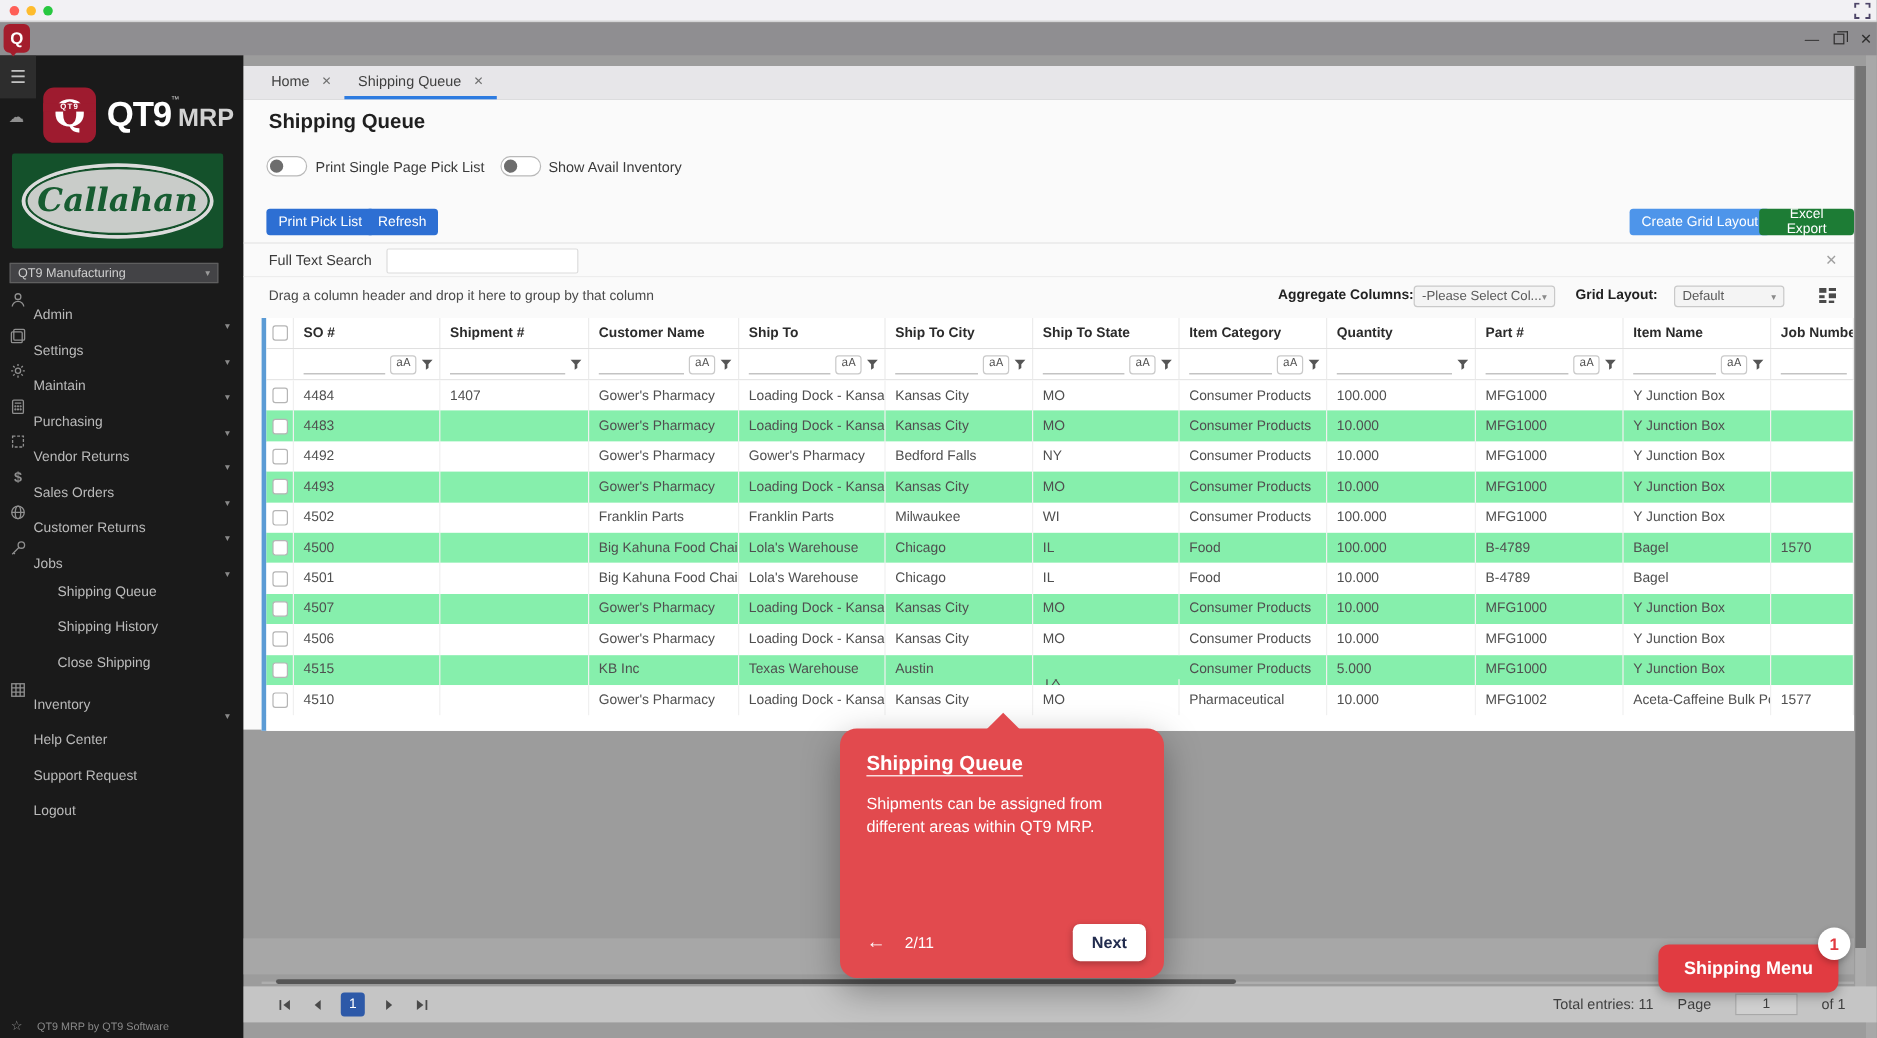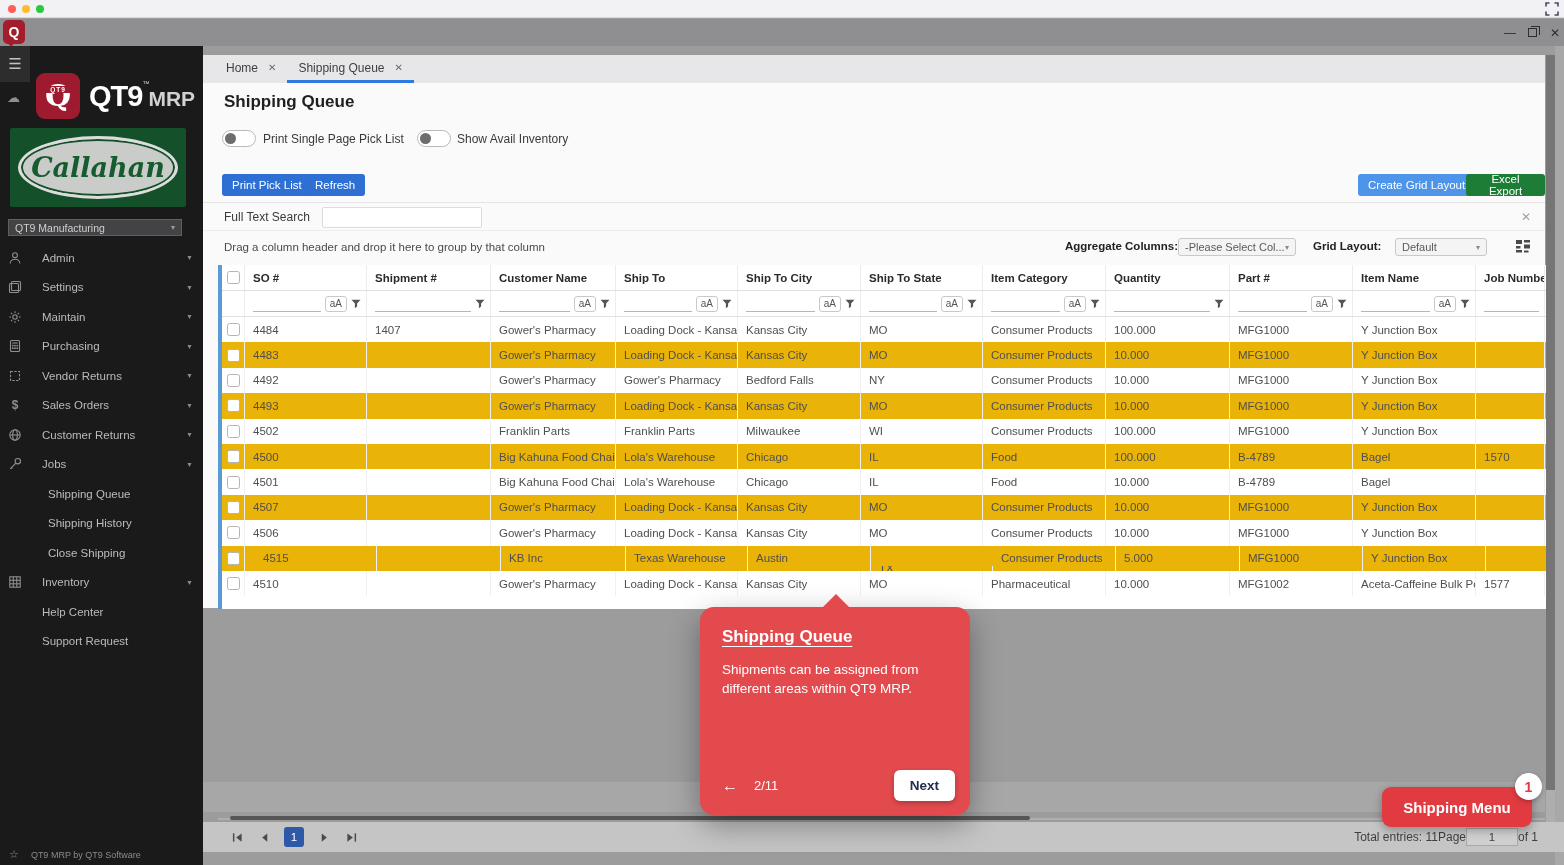--- a/index.html
+++ b/index.html
@@ -43,21 +43,21 @@
   .logo-suffix { color:#d2d2d2; font-size:21px; font-weight:600; letter-spacing:0; }
   .brand-box { position:absolute; left:10px; top:82px; width:176px; height:79px; background:#14512b; border-radius:2px;
     display:flex; align-items:center; justify-content:center; }
   .brand-oval { width:160px; height:63px; background:#c9ccc9; border:3px solid #dcdcdc; border-radius:50%;
     display:flex; align-items:center; justify-content:center; box-shadow:inset 0 0 0 2px #14512b; }
   .brand-text { font-family:"DejaVu Serif",serif; font-style:italic; font-weight:bold; font-size:27px; color:#175c31; }
   .company-select { position:absolute; left:8px; top:173px; width:174px; height:17px; background:#434346;
     border:1px solid #5f5f5f; color:#cfcfcf; font-size:10.5px; display:flex; align-items:center; padding:0 6px; }
   .company-select .chev { margin-left:auto; color:#9a9a9a; font-size:8px; }
   .menu { position:absolute; left:0; right:0; top:197px; }
-  .menu-item { height:29.5px; display:flex; align-items:center; padding:0 10px 0 8px; color:#8f8f8f; cursor:default; }
+  .menu-item { height:29.5px; display:flex; align-items:flex-start; padding:0 10px 0 8px; color:#8f8f8f; cursor:default;flex-direction:column; }
   .mi-icon { width:14px; height:14px; flex:none; display:flex; align-items:center; justify-content:center; }
   .mi-label { margin-left:20px; font-size:11.5px; color:#bababa; }
   .mi-chev { margin-left:auto; font-size:7px; color:#8a8a8a; }
   .menu-item.disabled .mi-label { color:#5c5c5c; }
   .menu-item.disabled { color:#4f4f4f; }
   .menu-item.disabled .mi-chev { color:#4f4f4f; }
   .menu-item.active { background:#8d2026; color:#e9cfcf; }
   .menu-item.active .mi-label { color:#fff; }
   .menu-item.active .mi-chev { color:#e0b9b9; }
   .menu-sub { height:29.5px; display:flex; align-items:center; padding-left:48px; font-size:11.5px; color:#bdbdbd; cursor:default; }
@@ -100,23 +100,23 @@
   .mini-select .chev { margin-left:auto; color:#8a8a8a; font-size:8px; }
   .gl-label { position:absolute; left:1110px; top:8px; font-size:11.5px; font-weight:bold; color:#222; }
   .layout-icon { position:absolute; left:1312px; top:6px; width:16px; height:16px; }
 
   
   .grid { position:absolute; left:15px; top:182px; width:1327px; background:#fff; display:flex; }
   .grid-accent { width:4px; background:#5b9bd5; flex:none; }
   .grid-cols { flex:1; }
   .g-row { display:flex; }
   .g-head { height:26px; border-bottom:1px solid #e0e0e0; background:#fff; }
-  .g-filter { height:26px; border-bottom:1px solid #e0e0e0; background:#fff; }
+  .g-filter { height:26px; border-bottom:1px solid #e0e0e0; background:#fff;font-family:Liberation Mono, monospace; }
   .g-tr { height:25.4px; background:#fff; }
-  .g-tr.alt { background:#eab308; }
+  .g-tr.alt { background:#86efac; }
   .g-bottom-pad { height:13px; background:#fff; }
   .th { font-size:11.5px; font-weight:bold; color:#2b2b2b; display:flex; align-items:center; padding:0 4px 0 8px;
     border-right:1px solid #ececec; overflow:hidden; white-space:nowrap; flex:none; }
   .fc { display:flex; align-items:center; gap:4px; padding:0 5px 0 8px; border-right:1px solid #ececec; flex:none; }
   .fc input { flex:1; min-width:0; border:none; border-bottom:1px solid #b5b5b5; background:transparent; height:16px; font-size:11px; font-family:inherit; }
   .case-chip { border:1px solid #c9c9c9; border-radius:3px; font-size:10px; color:#555; padding:1px 4px; line-height:1.2; flex:none; }
   .td { font-size:11.5px; color:#4f4f4f; display:flex; align-items:center; padding:0 4px 0 8px;
     border-right:1px solid #f0f0f0; overflow:hidden; white-space:nowrap; flex:none; }
   .cbx { width:13px; height:13px; border:1px solid #b5b5b5; border-radius:2.5px; background:#fff; flex:none; }
   .cell-cb { display:flex; align-items:center; justify-content:center; padding:0; }
@@ -128,21 +128,21 @@
   .h-track { position:absolute; left:15px; top:772px; width:1327px; height:2px; background:#aeaeae; }
   .h-thumb { position:absolute; left:27px; top:770px; width:800px; height:4px; background:#565656; border-radius:2px; }
   .pre-footer-band { position:absolute; left:0; width:1342px; top:736px; height:30px; background:#a7a7a7; }
 
   
   .footer-bar { position:absolute; left:0; right:0; top:776px; height:30px; background:#c5c5c5; display:flex; align-items:center; }
   .pager { display:flex; align-items:center; gap:13px; margin-left:27px; color:#4a4a4a; }
   .pg-btn { width:14px; height:14px; display:flex; align-items:center; justify-content:center; }
   .pg-page { width:20px; height:20px; background:#2d59a8; border-radius:3px; color:#fff; font-size:11.5px;
     display:flex; align-items:center; justify-content:center; }
-  .status { position:absolute; right:26px; top:0; height:30px; display:flex; align-items:center; gap:0; font-size:12px; color:#3f3f3f; }
+  .status { position:absolute; right:26px; top:0; height:30px; display:flex; align-items:center; gap:20px; font-size:12px; color:#3f3f3f; }
   .page-box { width:52px; height:18px; border:1px solid #a8a8a8; background:#cfcfcf; font-size:11.5px; color:#3f3f3f;
     text-align:center; font-family:inherit; }
 
   
   .tour-tip { position:absolute; left:497px; top:561px; width:270px; height:208px; background:#e24a4e; border-radius:14px;
     box-shadow:0 10px 30px rgba(0,0,0,.35); color:#fff; padding:20px 22px; z-index:30; }
   .tour-tip .arrow { position:absolute; top:-13px; left:122px; width:0; height:0;
     border-left:14px solid transparent; border-right:14px solid transparent; border-bottom:14px solid #e24a4e; }
   .tip-title { font-size:17px; font-weight:bold; text-decoration:underline; text-underline-offset:4px; }
   .tip-body { font-size:13.5px; line-height:1.42; margin-top:13px; }
@@ -308,20 +308,24 @@
           <span class="mi-label">Inventory</span>
           <span class="mi-chev">▼</span>
         </div>
         <div class="menu-item">
           <span class="mi-icon"></span>
           <span class="mi-label">Help Center</span>
         </div>
         <div class="menu-item">
           <span class="mi-icon"></span>
           <span class="mi-label">Support Request</span>
+        </div>
+        <div class="menu-item">
+          <span class="mi-icon"></span>
+          <span class="mi-label">Logout</span>
         </div>
       </div>
     <div class="side-footer">
       <span class="star">☆</span>
       <span class="txt">QT9 MRP by QT9 Software</span>
     </div>
   </div>
 
   <div class="main">
     <div class="edge-strip"></div>
@@ -638,21 +642,21 @@
                 <div class="td" style="width: 123px;">Consumer Products</div>
                 <div class="td" style="width: 124px;">10.000</div>
                 <div class="td" style="width: 123px;">MFG1000</div>
                 <div class="td" style="width: 123px;">Y Junction Box</div>
                 <div class="td" style="width: 69px;"></div>
               </div>
               <div class="g-row g-tr alt">
                 <div class="td cell-cb" style="width: 23px;">
                   <span class="cbx"></span>
                 </div>
-                <div class="td" style="width: 122px; margin-left: 10px;">4515</div>
+                <div class="td" style="width: 122px;">4515</div>
                 <div class="td" style="width: 124px;"></div>
                 <div class="td" style="width: 125px;">KB Inc</div>
                 <div class="td" style="width: 122px;">Texas Warehouse</div>
                 <div class="td" style="width: 123px;">Austin</div>
                 <div class="td" style="width: 122px; margin-top: 20px;">TX</div>
                 <div class="td" style="width: 123px;">Consumer Products</div>
                 <div class="td" style="width: 124px;">5.000</div>
                 <div class="td" style="width: 123px;">MFG1000</div>
                 <div class="td" style="width: 123px;">Y Junction Box</div>
                 <div class="td" style="width: 69px;"></div>

